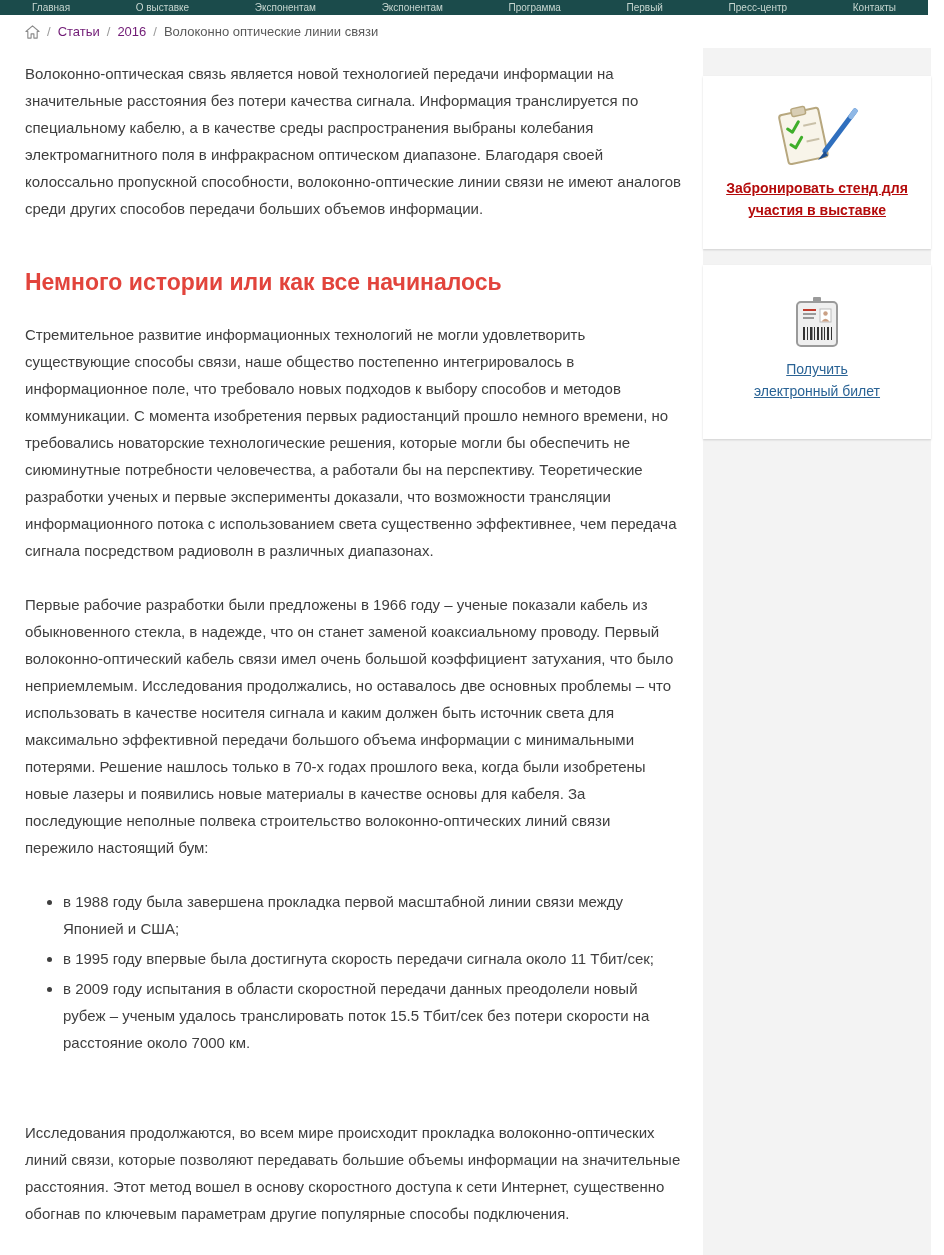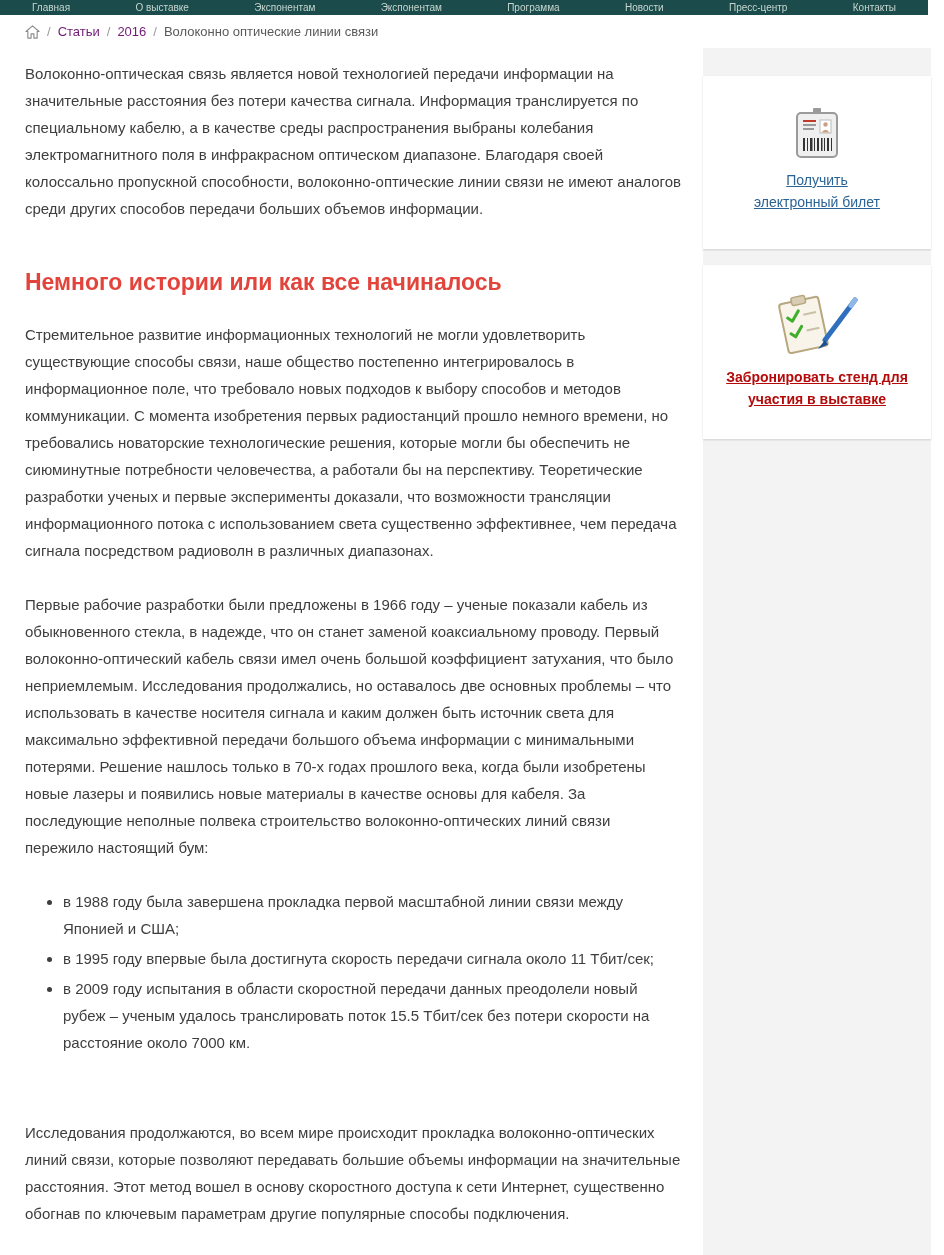--- a/index.html
+++ b/index.html
@@ -76,21 +76,21 @@
 <body>
 
 <div class="page">
 
   <nav class="topbar">
     <span class="topbar-item">Главная</span>
     <span class="topbar-item">О выставке</span>
     <span class="topbar-item">Экспонентам</span>
     <span class="topbar-item">Экспонентам</span>
     <span class="topbar-item">Программа</span>
-    <span class="topbar-item">Новости</span>
+    <span class="topbar-item">Первый</span>
     <span class="topbar-item">Пресс-центр</span>
     <span class="topbar-item">Контакты</span>
   </nav>
 
   <div class="breadcrumb-bar">
     <span class="home-icon">
       <svg width="15" height="14" viewBox="0 0 16 15">
         <path d="M8 1 L15 7 H13 V14 H9.5 V9.5 H6.5 V14 H3 V7 H1 Z" fill="none" stroke="#8a8a8a" stroke-width="1.2" stroke-linejoin="round"></path>
       </svg>
     </span>
@@ -115,20 +115,41 @@
       <li>в 1988 году была завершена прокладка первой масштабной линии связи между Японией и США;</li>
       <li>в 1995 году впервые была достигнута скорость передачи сигнала около 11 Тбит/сек;</li>
       <li>в 2009 году испытания в области скоростной передачи данных преодолели новый рубеж – ученым удалось транслировать поток 15.5 Тбит/сек без потери скорости на расстояние около 7000 км.</li>
     </ul>
 
     <p class="closing">Исследования продолжаются, во всем мире происходит прокладка волоконно-оптических линий связи, которые позволяют передавать большие объемы информации на значительные расстояния. Этот метод вошел в основу скоростного доступа к сети Интернет, существенно обогнав по ключевым параметрам другие популярные способы подключения.</p>
   </main>
 
   <aside class="sidebar">
 
+    <div class="card booth">
+      <div class="card-icon">
+        <svg width="92" height="64" viewBox="0 0 92 64">
+          <g transform="rotate(-12 32 32)">
+            <rect x="12" y="9" width="40" height="50" rx="3" fill="#f8f4e9" stroke="#b7a77e" stroke-width="2"></rect>
+            <rect x="25" y="5" width="14" height="8" rx="2" fill="#d8cdb4" stroke="#b7a77e" stroke-width="1.5"></rect>
+            <path d="M18 24 l4 4 l8 -9" stroke="#3fae2a" stroke-width="3" fill="none" stroke-linecap="round" stroke-linejoin="round"></path>
+            <path d="M18 40 l4 4 l8 -9" stroke="#3fae2a" stroke-width="3" fill="none" stroke-linecap="round" stroke-linejoin="round"></path>
+            <line x1="34" y1="24" x2="47" y2="24" stroke="#c9c0a8" stroke-width="2"></line>
+            <line x1="34" y1="40" x2="47" y2="40" stroke="#c9c0a8" stroke-width="2"></line>
+          </g>
+          <g>
+            <line x1="84" y1="9" x2="54" y2="49" stroke="#2f6fbe" stroke-width="5" stroke-linecap="round"></line>
+            <line x1="84" y1="9" x2="80" y2="14.5" stroke="#8fb8e6" stroke-width="5" stroke-linecap="round"></line>
+            <path d="M54 49 l-7 9 l10 -4.5 z" fill="#1d4f91"></path>
+          </g>
+        </svg>
+      </div>
+      <a class="card-link red">Забронировать стенд для участия в выставке</a>
+    </div>
+
     <div class="card ticket">
       <div class="card-icon">
         <svg width="46" height="50" viewBox="0 0 46 50">
           <rect x="19" y="0" width="8" height="6" rx="1" fill="#9a9a9a"></rect>
           <rect x="3" y="5" width="40" height="44" rx="4" fill="#efefef" stroke="#9a9a9a" stroke-width="2"></rect>
           <rect x="26" y="12" width="11" height="13" fill="#ffffff" stroke="#bbbbbb"></rect>
           <circle cx="31.5" cy="16.5" r="2.2" fill="#caa084"></circle>
           <path d="M27.5 24.5 q4 -5.5 8 0 z" fill="#caa084"></path>
           <rect x="9" y="12" width="13" height="2" fill="#c0392b"></rect>
           <rect x="9" y="16" width="13" height="2" fill="#999999"></rect>
@@ -142,36 +163,15 @@
             <rect x="27" y="30" width="1.5" height="13"></rect>
             <rect x="30" y="30" width="1" height="13"></rect>
             <rect x="33" y="30" width="2" height="13"></rect>
             <rect x="37" y="30" width="1" height="13"></rect>
           </g>
         </svg>
       </div>
       <a class="card-link blue">Получить электронный билет</a>
     </div>
 
-    <div class="card booth">
-      <div class="card-icon">
-        <svg width="92" height="64" viewBox="0 0 92 64">
-          <g transform="rotate(-12 32 32)">
-            <rect x="12" y="9" width="40" height="50" rx="3" fill="#f8f4e9" stroke="#b7a77e" stroke-width="2"></rect>
-            <rect x="25" y="5" width="14" height="8" rx="2" fill="#d8cdb4" stroke="#b7a77e" stroke-width="1.5"></rect>
-            <path d="M18 24 l4 4 l8 -9" stroke="#3fae2a" stroke-width="3" fill="none" stroke-linecap="round" stroke-linejoin="round"></path>
-            <path d="M18 40 l4 4 l8 -9" stroke="#3fae2a" stroke-width="3" fill="none" stroke-linecap="round" stroke-linejoin="round"></path>
-            <line x1="34" y1="24" x2="47" y2="24" stroke="#c9c0a8" stroke-width="2"></line>
-            <line x1="34" y1="40" x2="47" y2="40" stroke="#c9c0a8" stroke-width="2"></line>
-          </g>
-          <g>
-            <line x1="84" y1="9" x2="54" y2="49" stroke="#2f6fbe" stroke-width="5" stroke-linecap="round"></line>
-            <line x1="84" y1="9" x2="80" y2="14.5" stroke="#8fb8e6" stroke-width="5" stroke-linecap="round"></line>
-            <path d="M54 49 l-7 9 l10 -4.5 z" fill="#1d4f91"></path>
-          </g>
-        </svg>
-      </div>
-      <a class="card-link red">Забронировать стенд для участия в выставке</a>
-    </div>
-
   </aside>
 
 </div>
 
 </body></html>

